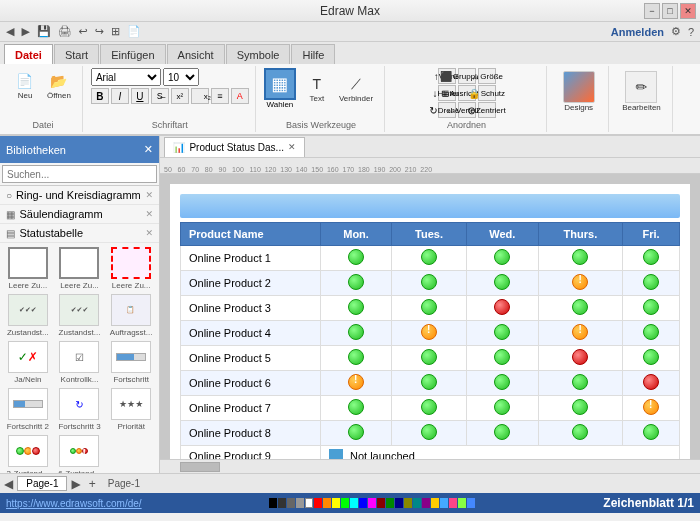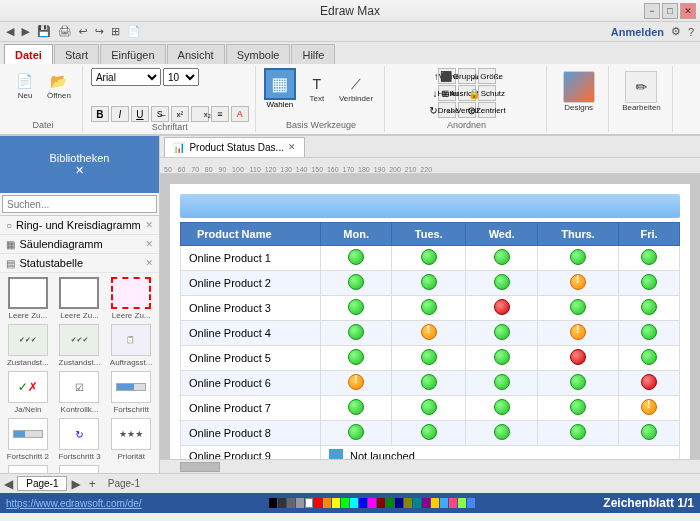--- a/index.html
+++ b/index.html
@@ -95,21 +95,21 @@
       border-radius: 2px;
     }
     .ribbon-btn-icon {
       width: 20px; height: 20px;
       display: flex; align-items: center; justify-content: center;
       font-size: 14px;
     }
     .font-controls {
       display: flex;
       flex-direction: column;
-      gap: 20px;
+      gap: 2px;
     }
     .font-row {
       display: flex;
       align-items: center;
       gap: 2px;
     }
     .font-select {
       width: 70px; height: 18px; font-size: 10px;
     }
     .font-size-select {
@@ -152,26 +152,25 @@
       width: 160px;
       background: #f5f5f5;
       border-right: 1px solid #ccc;
       display: flex;
       flex-direction: column;
       overflow: hidden;
     }
     .sidebar-header {
       background: #4a7fc1;
       color: white;
-      padding: 16px 6px;
+      padding: 7px 6px;
       font-size: 11px;
       display: flex;
       justify-content: space-between;
       align-items: center;
-      flex-direction: column;
     }
     .sidebar-search {
       padding: 2px;
       border-bottom: 1px solid #ccc;
     }
     .sidebar-search input {
       width: 100%;
       height: 18px;
       font-size: 10px;
       border: 1px solid #aaa;
@@ -276,21 +275,21 @@
 
     
     .status-table {
       width: 100%;
       border-collapse: collapse;
       font-size: 11px;
     }
     .status-table th {
       background: #4a7fc1;
       color: white;
-      padding: 5px 16px;
+      padding: 5px 8px;
       text-align: center;
       border: 1px solid #3a6aaa;
       font-size: 11px;
     }
     .status-table th:first-child {
       text-align: left;
     }
     .status-table td {
       padding: 3px 8px;
       border: 1px solid #ddd;

